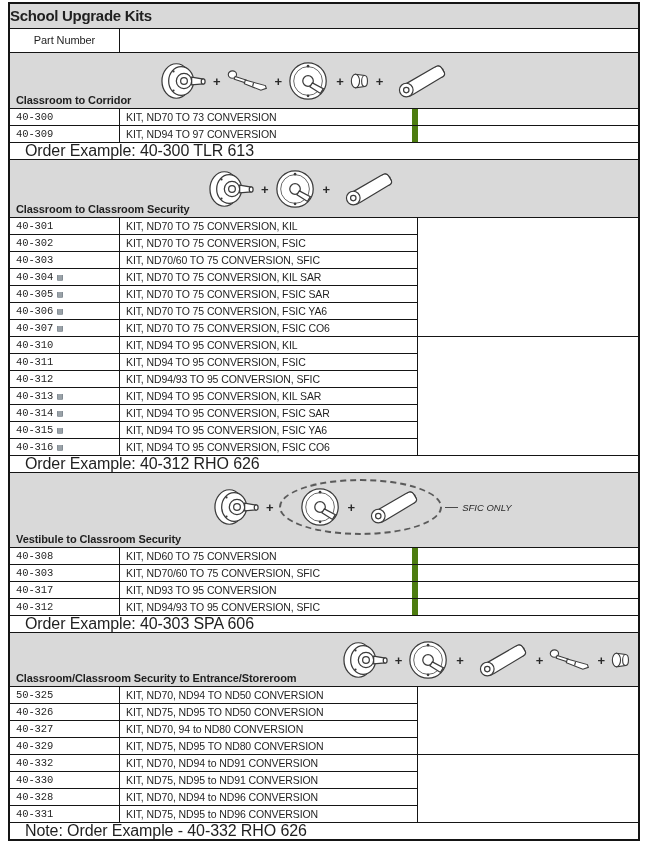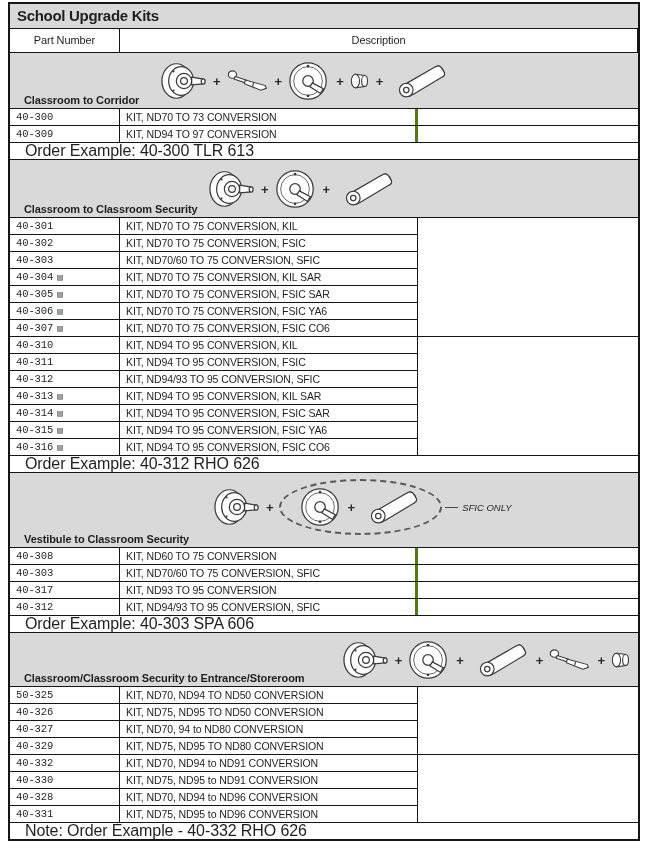--- a/index.html
+++ b/index.html
@@ -1,73 +1,72 @@
 <!DOCTYPE html>
 <html><head>
 <meta charset="utf-8">
 <style>
   html,body{margin:0;padding:0;background:#ffffff;}
   body{font-family:"Liberation Sans","DejaVu Sans",sans-serif;color:#1f1f1f;}
   .doc{width:628px;margin:2px 8px 0 8px;border:2px solid #151515;background:#fff;}
 
   
   .title-bar{height:24px;line-height:24px;background:#d9d9d9;border-bottom:1px solid #151515;
-             padding-left:7px;font-size:15px;font-weight:700;letter-spacing:-0.3px;}
+             font-size:15px;font-weight:700;letter-spacing:-0.3px;}
 
   
   .header-row{display:flex;height:23px;line-height:23px;border-bottom:1px solid #151515;
               font-weight:400;font-size:11px;text-align:center;letter-spacing:-0.1px;}
   .h-part{width:109px;border-right:1px solid #151515;}
   .h-desc{flex:1;border-right:1px solid #151515;}
   .h-fin{width:220px;}
 
   
   .band{position:relative;background:#d9d9d9;border-bottom:1px solid #151515;}
   .sec-0 .band{height:55px;}
   .sec-1 .band{height:57px;}
   .sec-2 .band{height:74px;}
   .sec-3 .band{height:53px;}
-  .band-title{position:absolute;left:14px;bottom:2px;font-weight:700;font-size:11px;letter-spacing:-0.1px;white-space:nowrap;}
+  .band-title{position:absolute;left:6px;bottom:2px;font-weight:700;font-size:11px;letter-spacing:-0.1px;white-space:nowrap;}
   .band-art{position:absolute;display:flex;align-items:center;}
   .sec-0 .band-art{left:150px;top:5px;}
   .sec-1 .band-art{left:198px;top:6px;}
   .sec-2 .band-art{left:203px;top:6px;}
   .sec-3 .band-art{right:6px;top:4px;}
   .plus{font-weight:700;font-size:13px;margin:0 5px;color:#2a2a2a;}
   .part-icon{display:inline-flex;align-items:center;}
   .dashed-ellipse{display:inline-flex;align-items:center;border:2px dashed #5a5a5a;
                   border-radius:50%;padding:4px 18px;}
   .sfic-line{width:13px;height:0;border-top:1.5px solid #4a4a4a;margin-left:3px;}
   .sfic-label{font-style:italic;font-size:9.5px;margin-left:4px;color:#2a2a2a;white-space:nowrap;}
 
   
   .group{display:flex;border-bottom:1px solid #151515;}
   .group .rows{flex:1;display:flex;flex-direction:column;}
   .group .fin-merged{width:220px;border-left:1px solid #151515;}
   .row{display:flex;height:16px;line-height:16px;border-bottom:1px solid #151515;font-size:10.5px;letter-spacing:-0.1px;}
   .rows .row:last-child,.group:not(.merged) .row:last-child{border-bottom:none;}
   .cell.part{width:103px;padding-left:6px;border-right:1px solid #151515;white-space:nowrap;font-family:Liberation Mono, monospace;}
   .cell.desc{flex:1;padding-left:6px;white-space:nowrap;overflow:hidden;}
-  .group:not(.merged) .cell.desc{border-right:3px solid #4d7c0f;}
+  .group:not(.merged) .cell.desc{border-right:6px solid #4d7c0f;}
   .cell.fin{width:220px;}
   .marker{font-size:9px;margin-left:4px;color:#3c4a57;}
 
   .order-row{height:16px;line-height:16px;padding-left:15px;border-bottom:1px solid #151515;
              font-size:16px;letter-spacing:-0.1px;}
   .section:last-child .order-row{border-bottom:none;}
   svg{display:block;}
 </style>
 </head>
 <body>
 
 <div class="doc">
   <div class="title-bar">School Upgrade Kits</div>
   <div class="header-row">
     <div class="h-part">Part Number</div>
-    <div class="h-desc">Description</div>
   </div>
   <div id="sections">
       <div class="section sec-0">
         <div class="band">
           <div class="band-art">
             <span class="part-icon">
               <svg width="48" height="46" viewBox="0 0 50 48">
                 <g fill="#fff" stroke="#3b3b3b" stroke-width="1.3">
                   <ellipse cx="17" cy="24" rx="15" ry="18"></ellipse>
                   <ellipse cx="22" cy="24" rx="13" ry="15"></ellipse>

